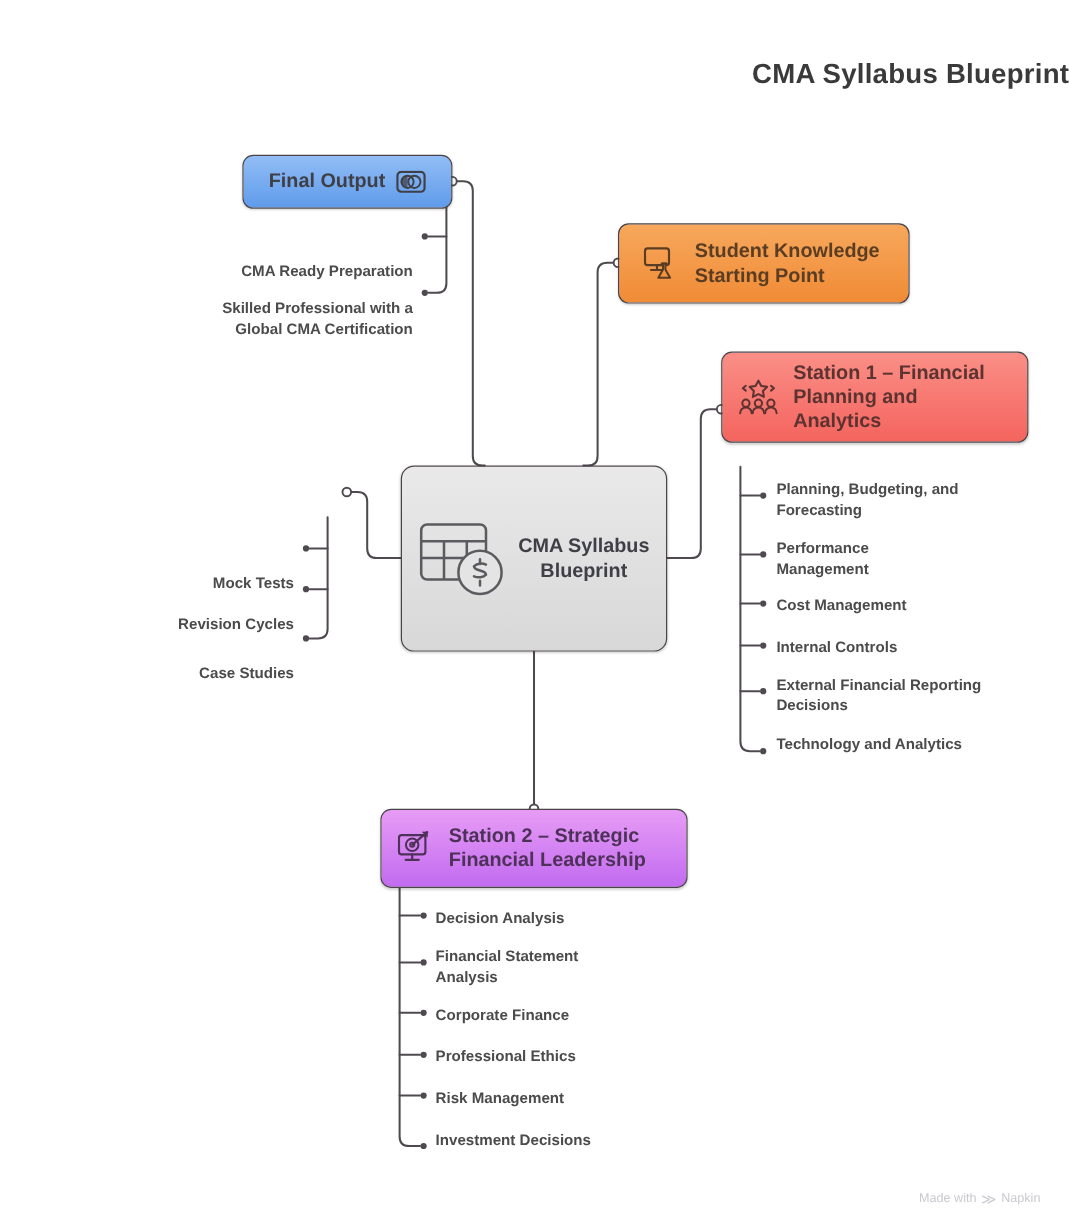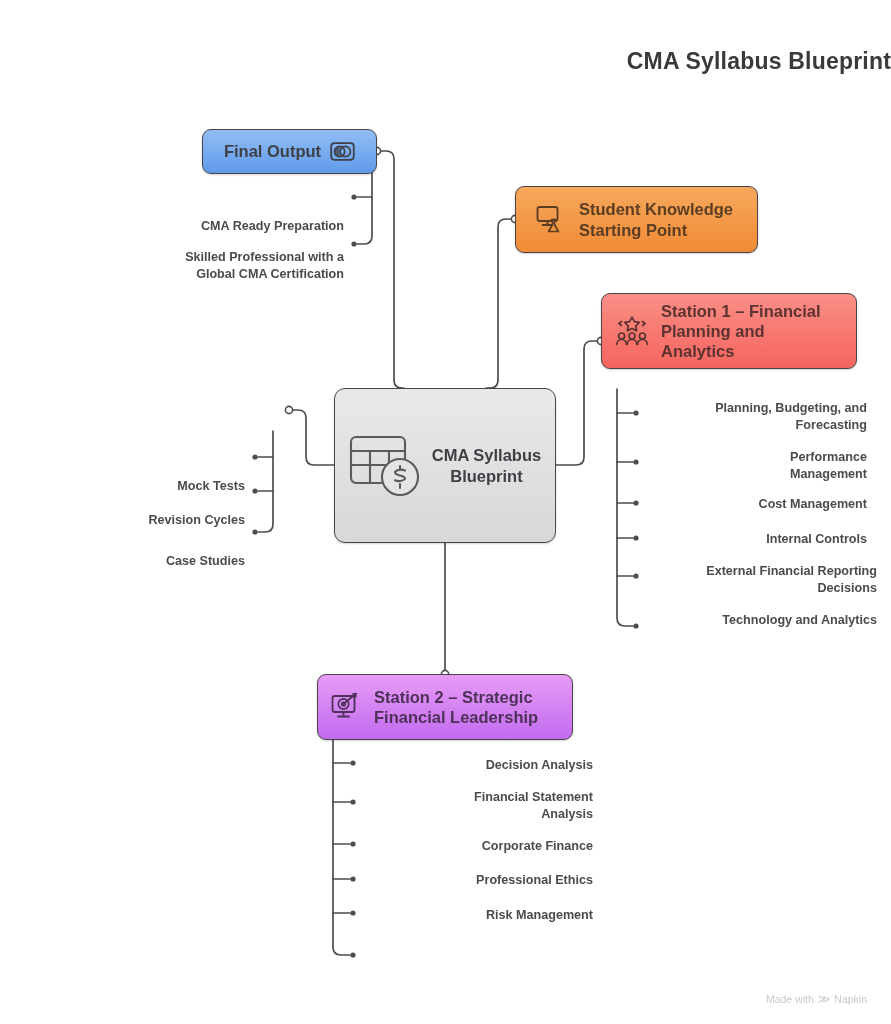--- a/index.html
+++ b/index.html
@@ -77,21 +77,21 @@
     padding-left:13px;gap:11px;
   }
   #n-st2 .txt{font-size:16.5px;color:#4e3158;}
 
   
   .leaf{
     position:absolute;font-size:12.6px;font-weight:bold;
     color:#4b4b4b;line-height:1.33;
   }
   .leaf.r{text-align:right;margin-top:28px;}
-  .leaf.l{text-align:right;}
+  .leaf.l{text-align:left;}
 
   
   #wm{
     right:24px;bottom:18px;font-size:10.5px;color:#c9c9cf;
     display:flex;align-items:center;gap:4px;font-weight:normal;justify-content:center;
   }
   #wm .glyph{font-size:12px;color:#c9c9cf;}
 </style>
 </head>
 <body>
@@ -273,20 +273,21 @@
   <div class="leaf l" style="left:647px;top:612px;width:230px;">Technology and Analytics</div>
 
   <div class="leaf l" style="left:363px;top:757px;width:230px;">Decision Analysis</div>
   <div class="leaf l" style="left:363px;top:789px;width:230px;">
     <span>Financial Statement</span><br>
     <span>Analysis</span>
   </div>
   <div class="leaf l" style="left:363px;top:838px;width:230px;">Corporate Finance</div>
   <div class="leaf l" style="left:363px;top:872px;width:230px;">Professional Ethics</div>
   <div class="leaf l" style="left:363px;top:907px;width:230px;">Risk Management</div>
+  <div class="leaf l" style="left:363px;top:942px;width:230px;">Investment Decisions</div>
 
   <div class="abs" id="wm">
     <span>Made with</span>
     <span class="glyph">≫</span>
     <span>Napkin</span>
   </div>
 
 </div>
 
 </body></html>

